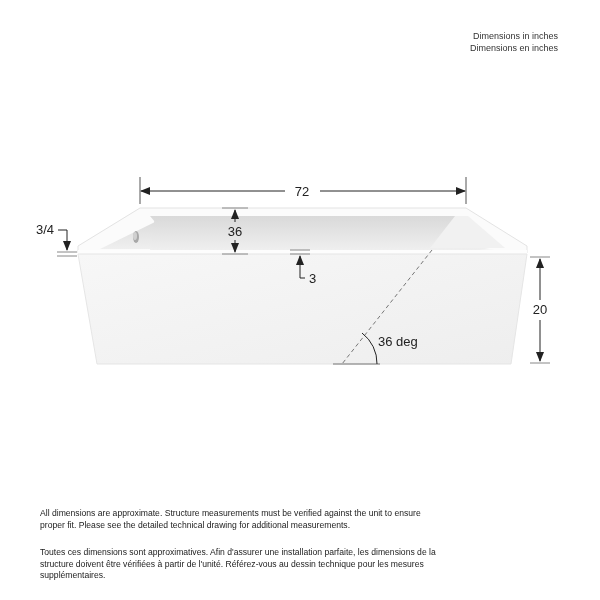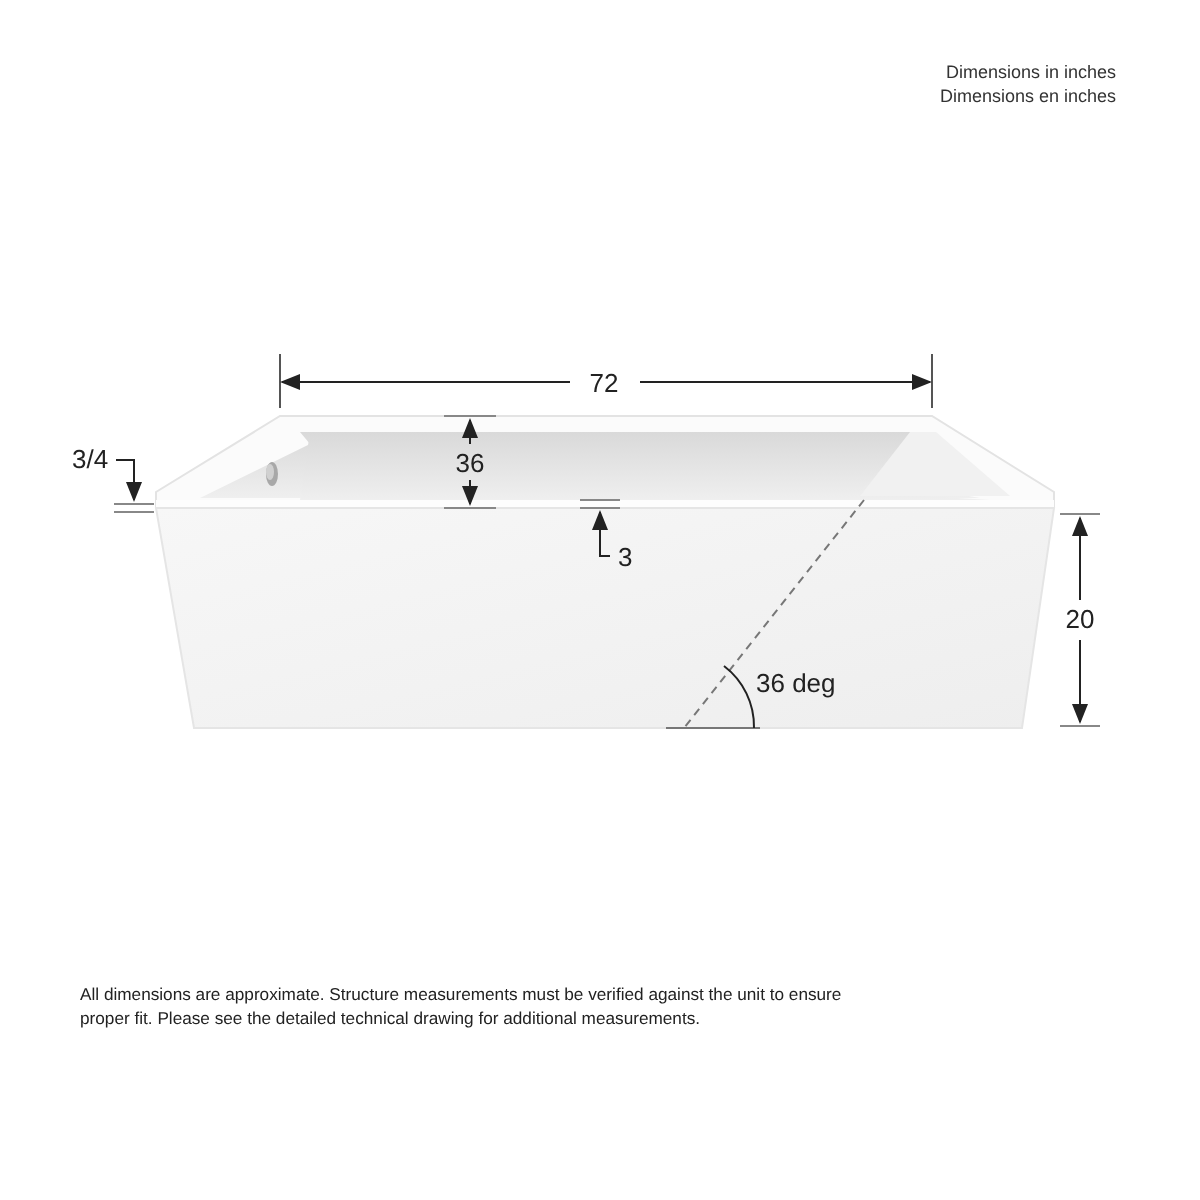--- a/index.html
+++ b/index.html
@@ -4,21 +4,21 @@
 <style>
   html, body { margin: 0; padding: 0; background: #ffffff; }
   body { width: 600px; height: 600px; position: relative; overflow: hidden;
          font-family: "Liberation Sans", sans-serif; color: #222; }
   .units { position: absolute; right: 42px; top: 30px; text-align: right;
            font-size: 9px; line-height: 12px; color: #333; }
   .diagram { position: absolute; left: 0; top: 0; width: 600px; height: 480px; }
   .dim-label { font-family: "Liberation Sans", sans-serif; font-size: 13px; fill: #222; }
   .notes { position: absolute; left: 40px; top: 492px; width: 400px;
            font-size: 8.6px; line-height: 11.5px; color: #222; }
-  .notes p { margin: 0 0 7px 0; }
+  .notes p { margin: 16px 0 7px 0; }
 </style>
 </head>
 <body>
 
 <div class="units">
   <div>Dimensions in inches</div>
   <div>Dimensions en inches</div>
 </div>
 
 <svg class="diagram" viewBox="0 0 600 480" width="600" height="480" xmlns="http://www.w3.org/2000/svg">
@@ -96,13 +96,14 @@
   <g>
     <line x1="432" y1="250" x2="342" y2="364" stroke="#777" stroke-width="1" stroke-dasharray="4,3"></line>
     <line x1="333" y1="364" x2="380" y2="364" stroke="#777" stroke-width="1"></line>
     <path d="M 362 333 A 38 38 0 0 1 377 364" fill="none" stroke="#222" stroke-width="1"></path>
     <text class="dim-label" x="378" y="346" text-anchor="start">36 deg</text>
   </g>
 </svg>
 
 <div class="notes">
   <p>All dimensions are approximate. Structure measurements must be verified against the unit to ensure proper fit. Please see the detailed technical drawing for additional measurements.</p>
+  <p>Toutes ces dimensions sont approximatives. Afin d'assurer une installation parfaite, les dimensions de la structure doivent être vérifiées à partir de l'unité. Référez-vous au dessin technique pour les mesures supplémentaires.</p>
 </div>
 
 </body></html>

